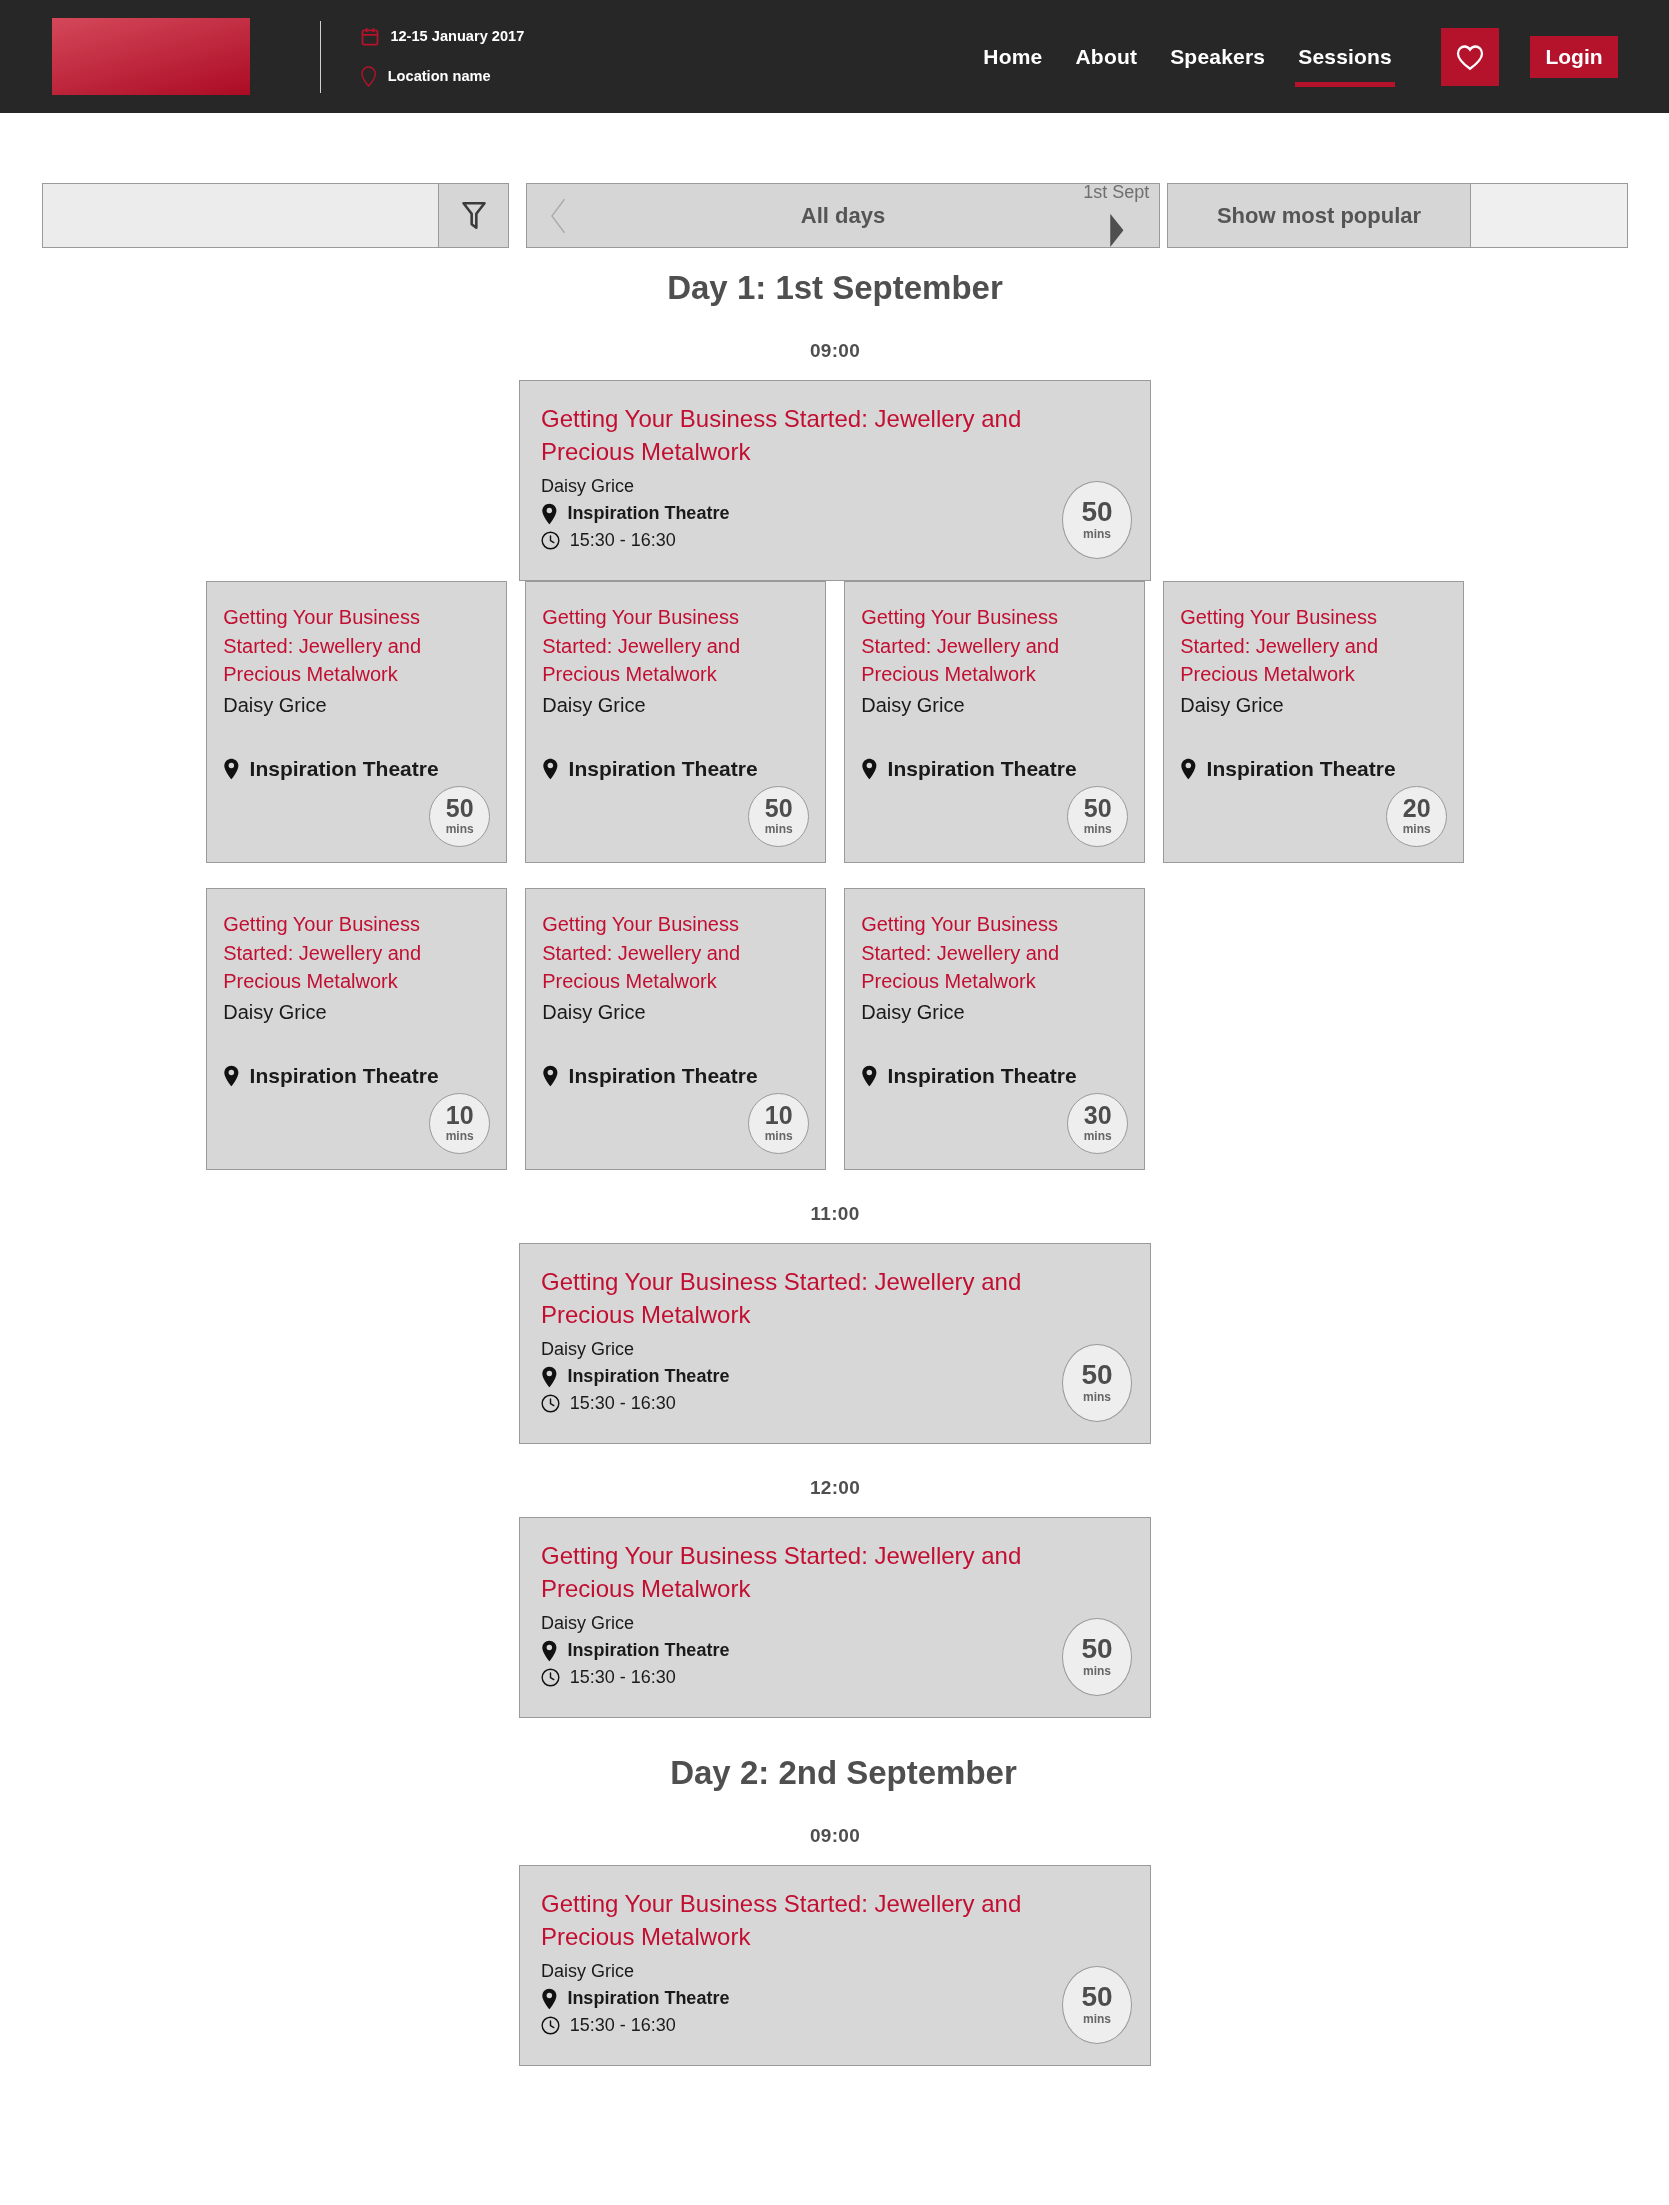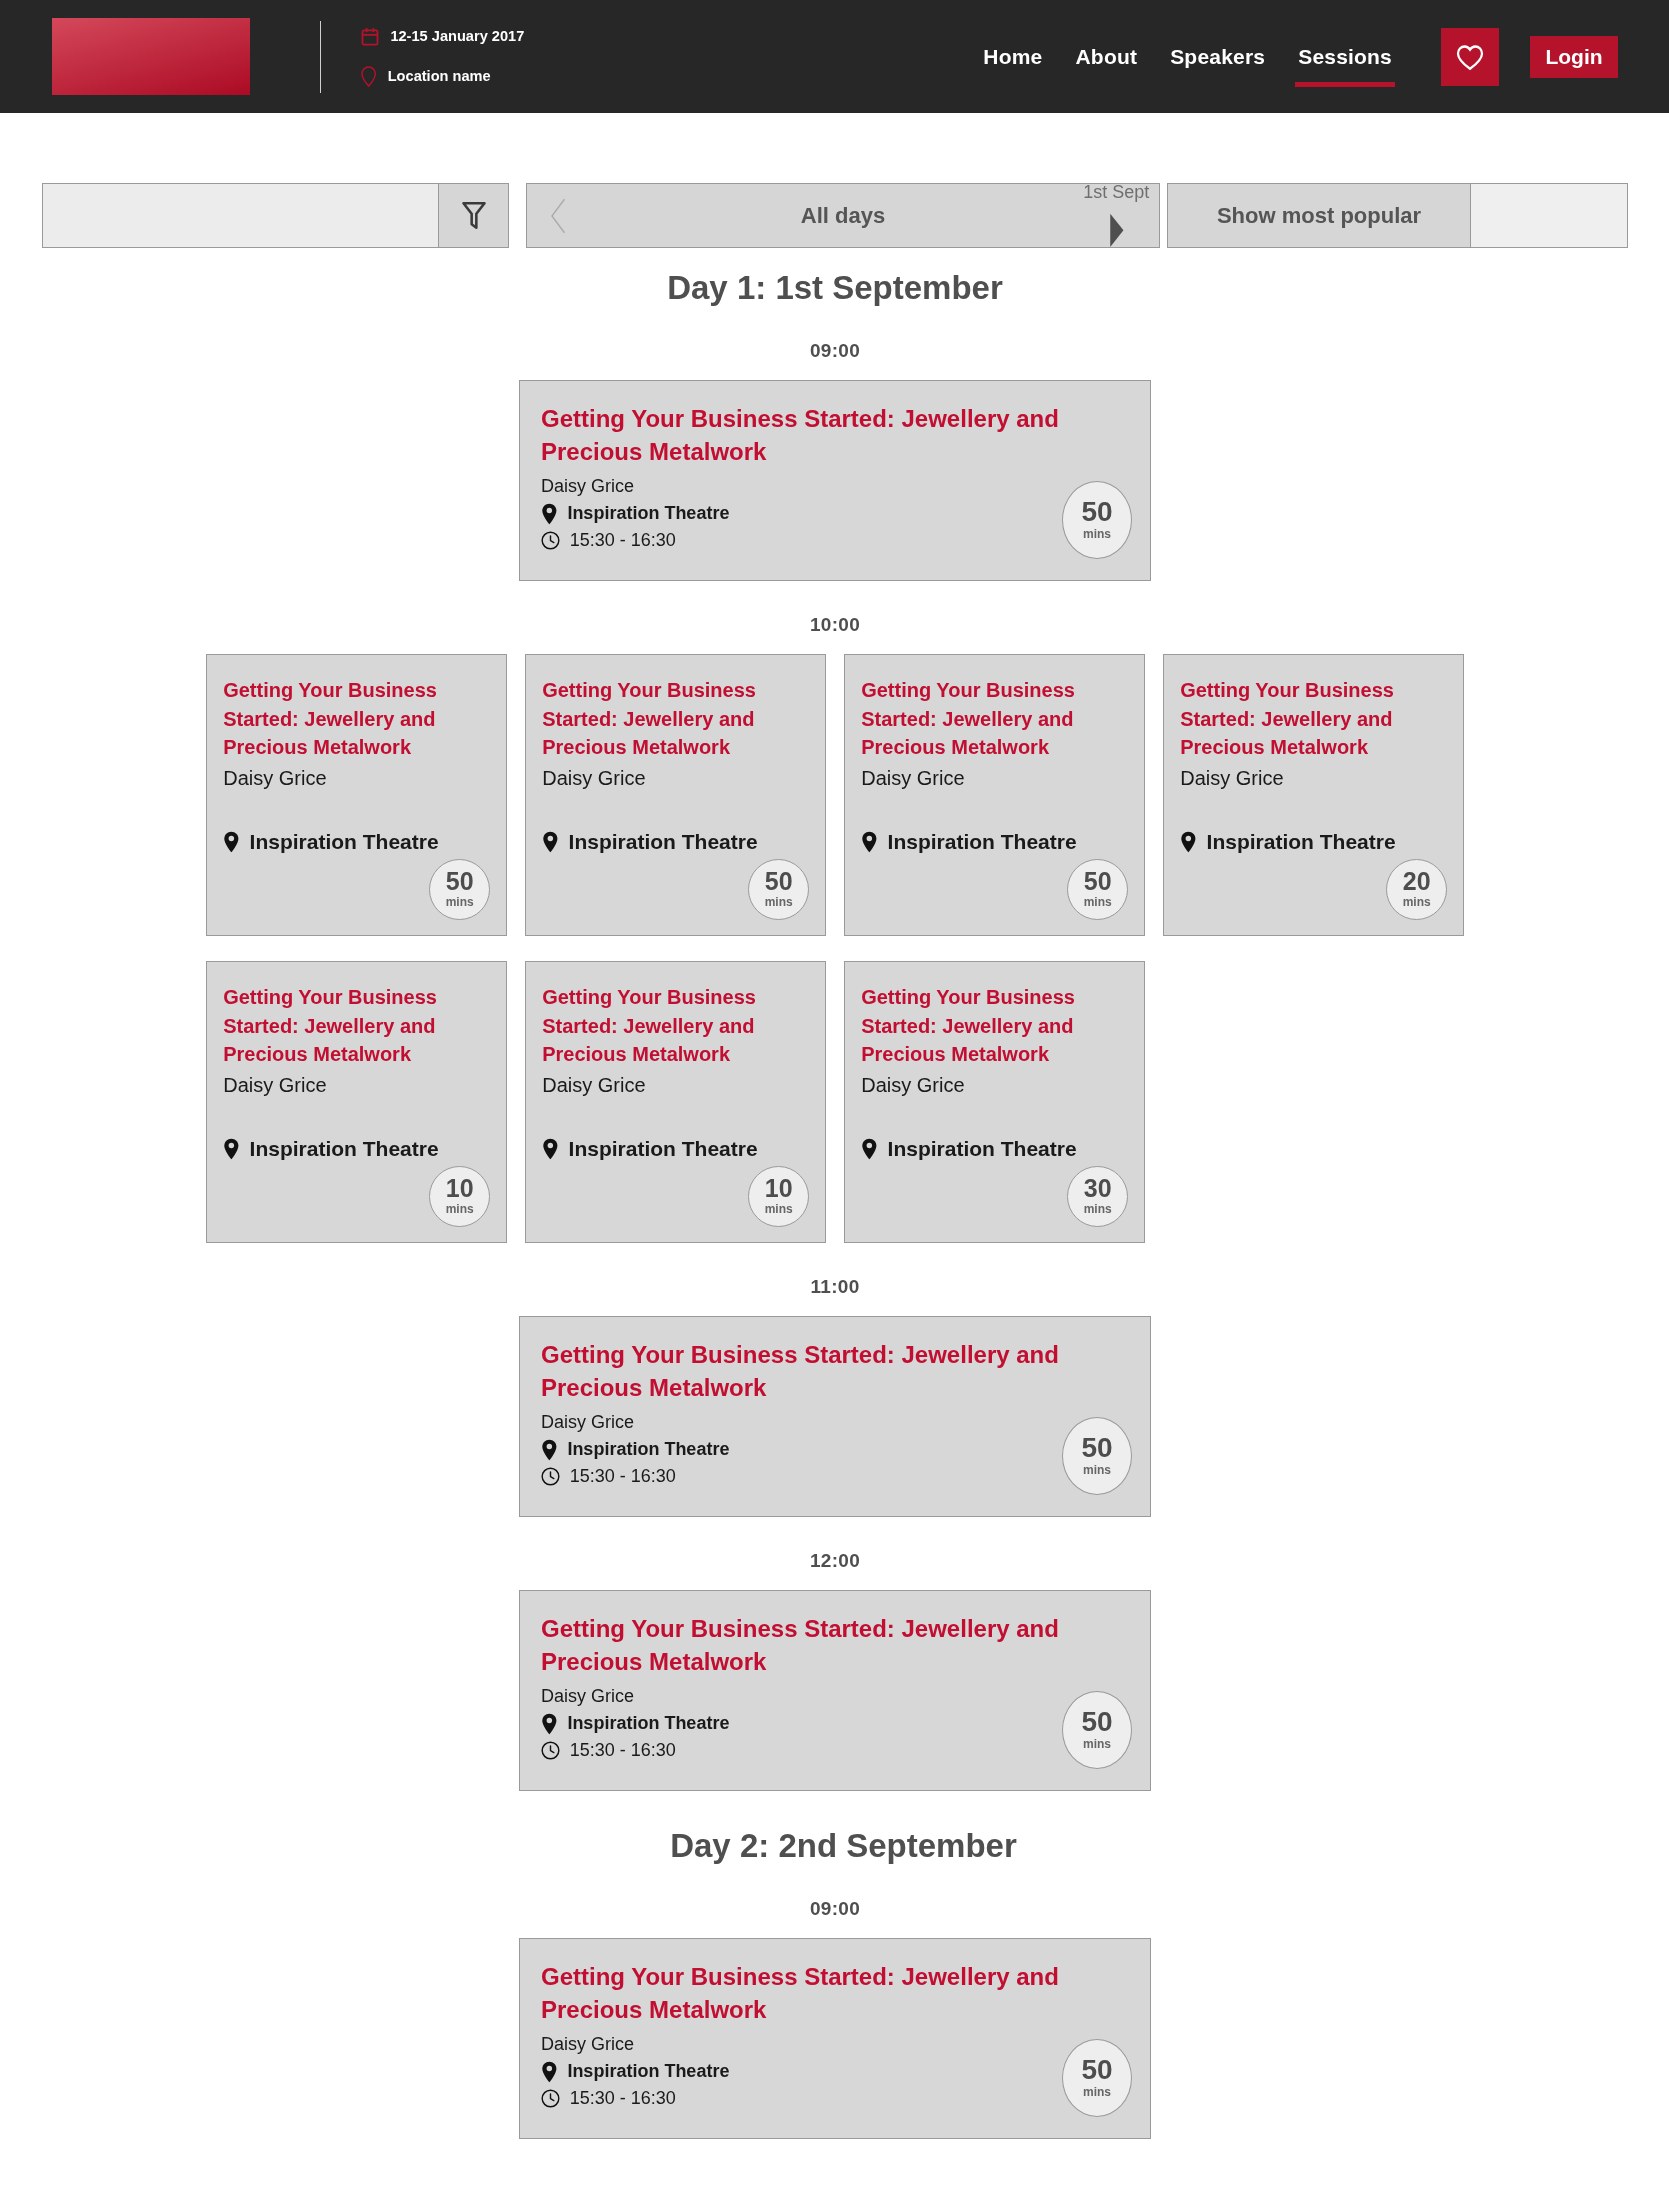--- a/index.html
+++ b/index.html
@@ -110,21 +110,21 @@
     width:1259px;margin:0 auto;display:grid;
     grid-template-columns:repeat(4,301px);
     column-gap:18px;row-gap:25px;
   }
   .card{
     background:var(--card-bg);border:1.4px solid var(--border);
     position:relative;cursor:pointer;
   }
   .card.wide{width:632px;height:201px;padding:21px 21px;}
   .card.small{width:301px;height:282px;padding:21px 16.7px;}
-  .card-title{color:var(--title-red);font-weight:700;}
+  .card-title{color:var(--title-red);font-weight:400;}
   .card.wide .card-title{font-size:24px;line-height:33px;max-width:543px;}
   .card.small .card-title{font-size:20px;line-height:28.5px;}
   .card-speaker{color:var(--ink);}
   .card.wide .card-speaker{font-size:18px;margin-top:8.3px;}
   .card.small .card-speaker{font-size:20px;margin-top:5.6px;}
   .card-row{display:flex;align-items:center;gap:9.7px;}
   .card.wide .card-location{margin-top:5.6px;}
   .card.small .card-location{margin-top:40px;}
   .card-location-text{font-weight:700;}
   .card.wide .card-location-text{font-size:18px;}
@@ -239,21 +239,20 @@
       <span class="card-time-text">15:30 - 16:30</span>
     </div>
     <div class="badge">
       <div class="badge-num">50</div>
       <div class="badge-unit">mins</div>
     </div>
   </article>
           </div>
   </div>
         <div class="slot">
-    <div class="time-label">10:00</div>
     <div class="cards grid">
             <article class="card small">
     <h3 class="card-title">Getting Your Business Started: Jewellery and Precious Metalwork</h3>
     <div class="card-speaker">Daisy Grice</div>
     <div class="card-row card-location">
       <svg class="pin-icon" width="16.7" height="22" viewBox="0 0 24 33">
         <path d="M12 1C6.1 1 1.4 5.7 1.4 11.6c0 7.8 10.6 20.4 10.6 20.4s10.6-12.6 10.6-20.4C22.6 5.7 17.9 1 12 1z" fill="#111"></path>
         <circle cx="12" cy="11.3" r="4.1" fill="#d7d7d7"></circle>
       </svg>
       <span class="card-location-text">Inspiration Theatre</span>

